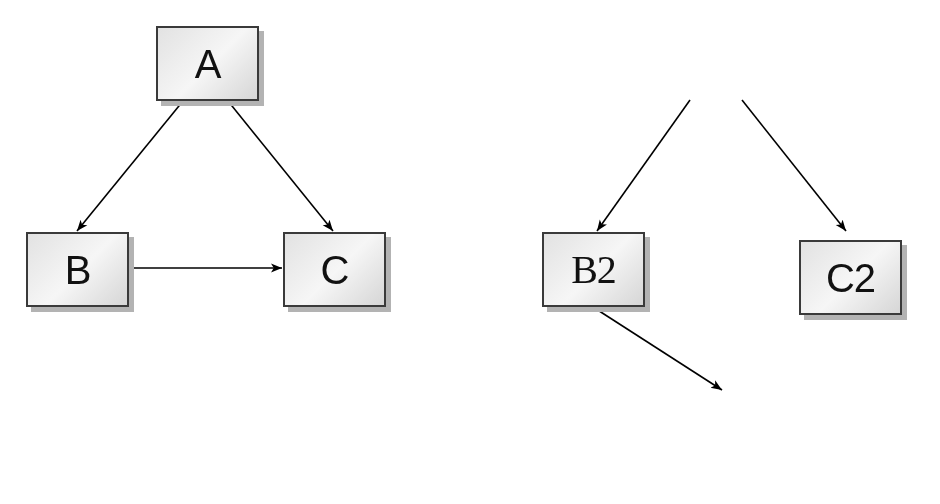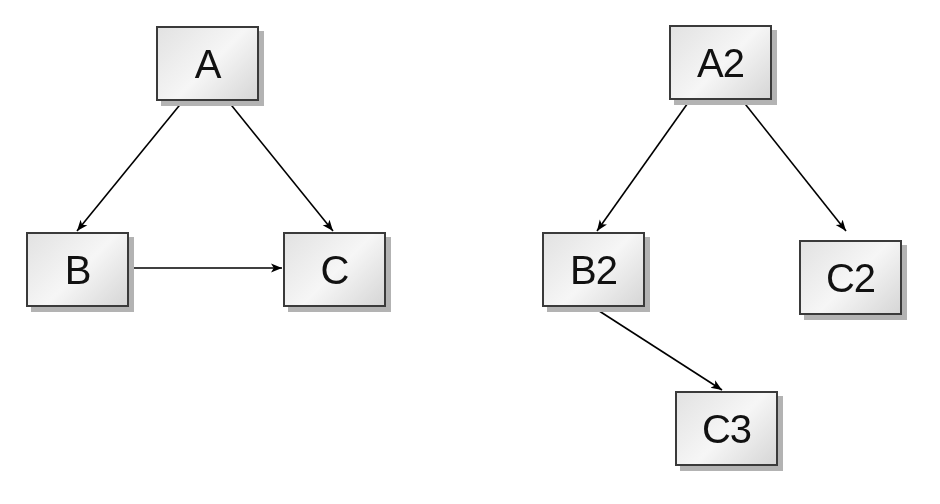--- a/index.html
+++ b/index.html
@@ -77,26 +77,20 @@
 
   <div class="node" style="left:156px; top:26px;">
     <span class="node-label">A</span>
   </div>
   <div class="node" style="left:26px;  top:232px;">
     <span class="node-label">B</span>
   </div>
   <div class="node" style="left:283px; top:232px;">
     <span class="node-label">C</span>
   </div>
-  <div class="node" style="left:669px; top:25px;">
-    <span class="node-label">A2</span>
-  </div>
-  <div class="node" style="left:542px; top:232px;">
+  <div class="node" style="left:542px; top:232px;font-family:Liberation Serif, serif;">
     <span class="node-label">B2</span>
   </div>
   <div class="node" style="left:799px; top:232px;margin-top:8px;">
     <span class="node-label">C2</span>
   </div>
-  <div class="node" style="left:675px; top:391px;">
-    <span class="node-label">C3</span>
-  </div>
 
 </div>
 
 </body></html>

